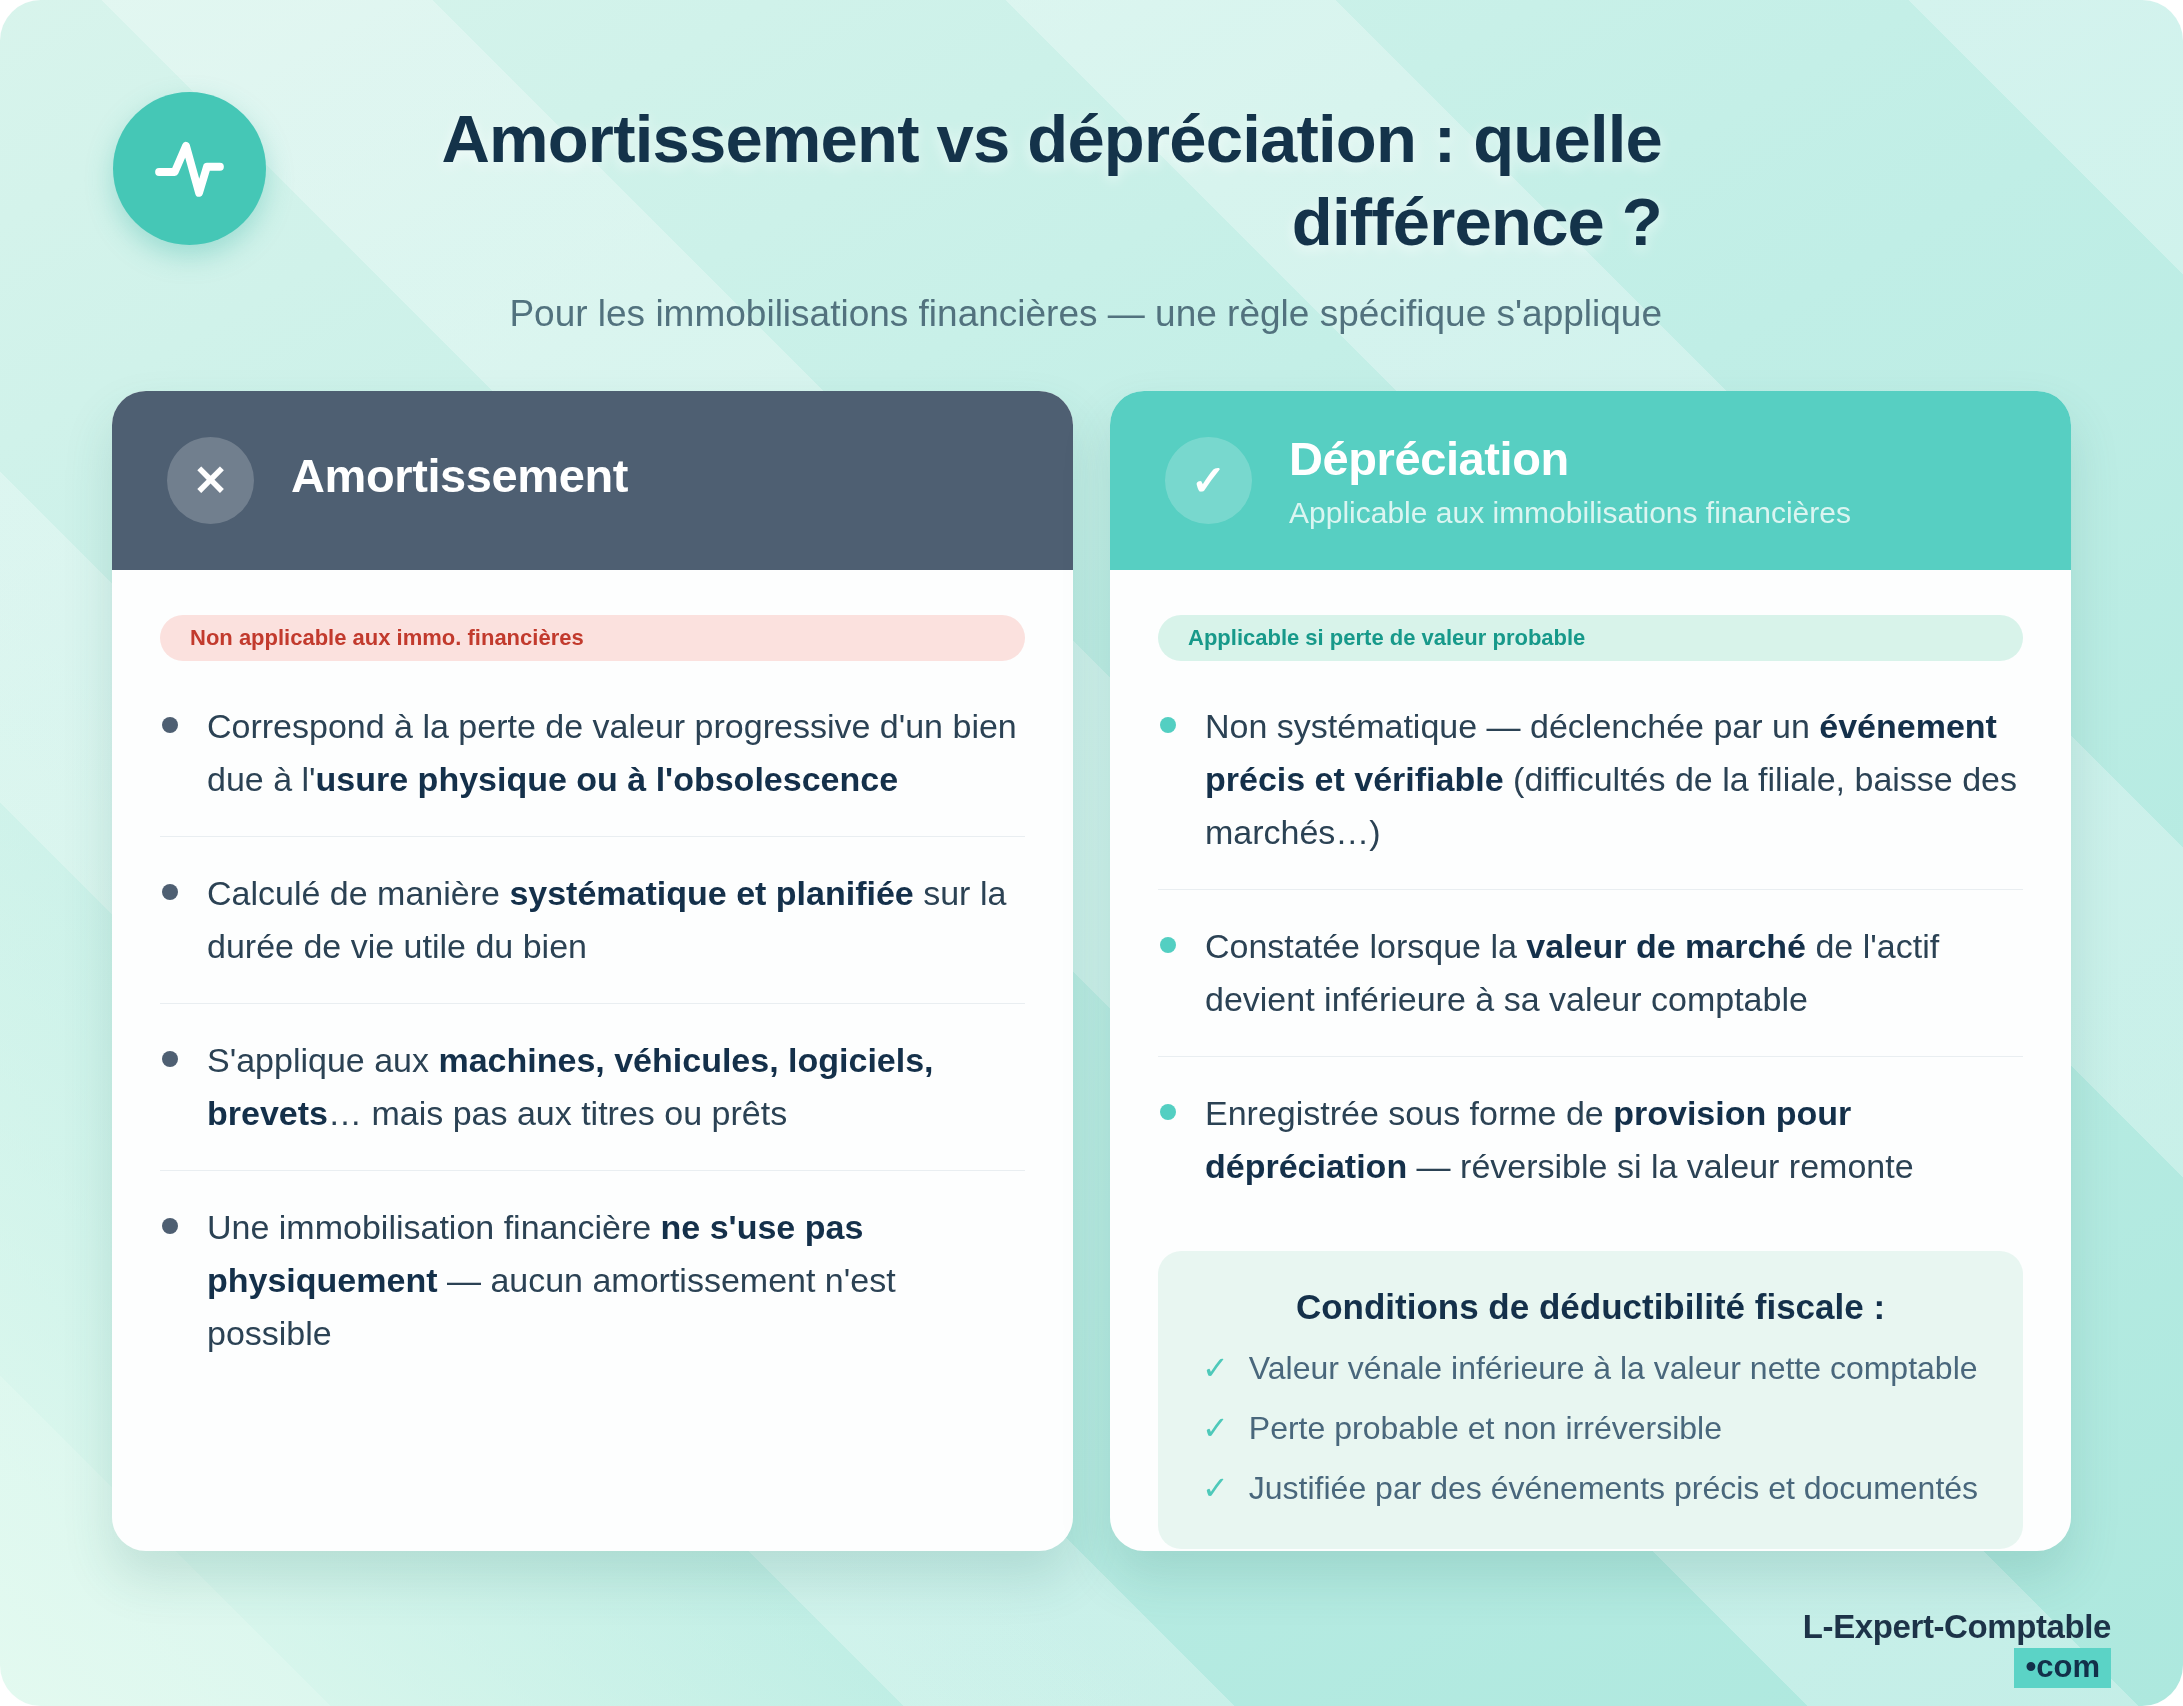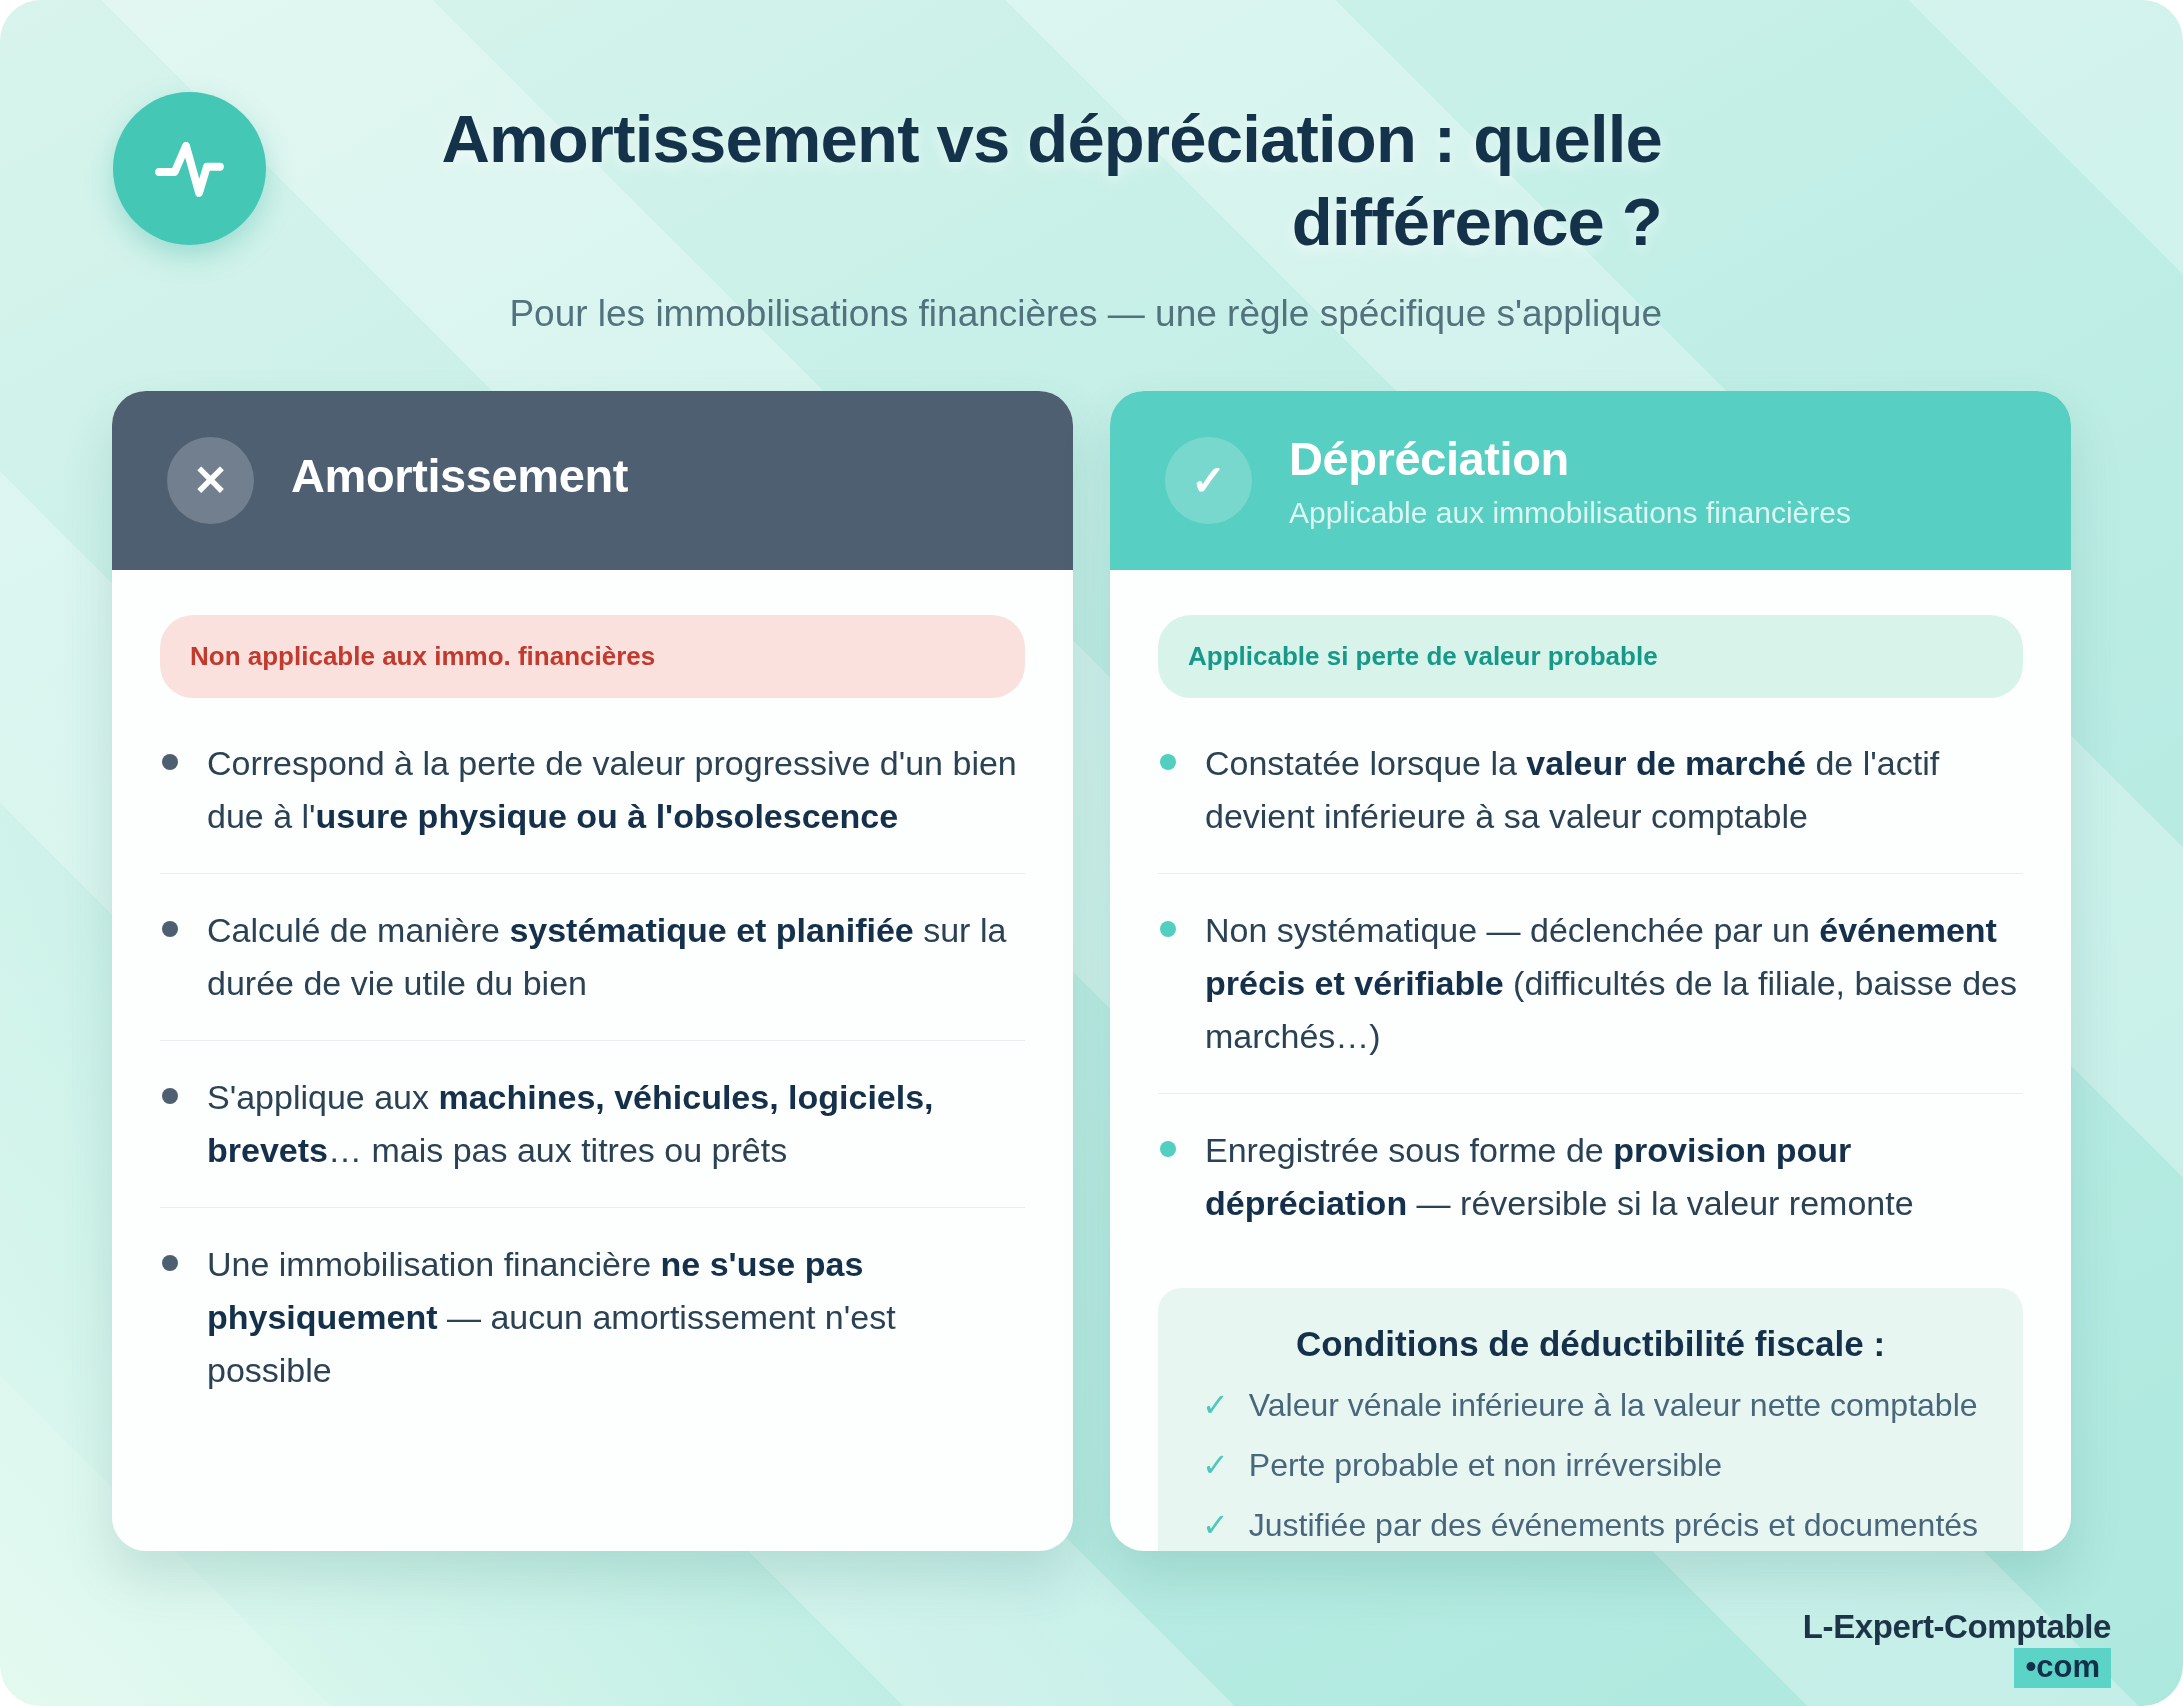--- a/index.html
+++ b/index.html
@@ -97,26 +97,26 @@
   }
   .hdr-text p { margin: 0; font-size: 30px; }
   .slate .hdr-text p { color: #c9d3dd; }
   .teal  .hdr-text p { color: #dbf5f1; }
 
   .card-body {
     flex: 1;
     padding: 45px 48px 39px 48px;
   }
   .badge {
-    height: 83px;
+    height: 46px;
     border-radius: 33px;
     display: flex;
     align-items: center;
     padding: 0 30px;
-    font-size: 26px;
+    font-size: 22px;
     font-weight: 700;
     margin-bottom: 34px;
   }
   .badge.red  { background: #fbe1de; color: #c23a2d; }
   .badge.mint { background: #d8f3ea; color: #17998a; }
 
   ul.bullets { list-style: none; margin: 0; padding: 0; }
   ul.bullets li {
     position: relative;
     padding: 30px 0 30px 47px;
@@ -225,22 +225,22 @@
       <div class="card-header teal">
         <div class="hdr-circle">✓</div>
         <div class="hdr-text">
           <h2>Dépréciation</h2>
           <p>Applicable aux immobilisations financières</p>
         </div>
       </div>
       <div class="card-body">
         <div class="badge mint">Applicable si perte de valeur probable</div>
         <ul class="bullets">
+          <li><span>Non systématique — déclenchée par un </span><span class="b">événement précis et vérifiable</span><span> (difficultés de la filiale, baisse des marchés…)</span></li>
           <li><span>Constatée lorsque la </span><span class="b">valeur de marché</span><span> de l'actif devient inférieure à sa valeur comptable</span></li>
-          <li><span>Non systématique — déclenchée par un </span><span class="b">événement précis et vérifiable</span><span> (difficultés de la filiale, baisse des marchés…)</span></li>
           <li><span>Enregistrée sous forme de </span><span class="b">provision pour dépréciation</span><span> — réversible si la valeur remonte</span></li>
         </ul>
         <div class="conditions">
           <h3>Conditions de déductibilité fiscale :</h3>
           <div class="cond-item">
             <span class="cond-check">✓</span>
             <span>Valeur vénale inférieure à la valeur nette comptable</span>
           </div>
           <div class="cond-item">
             <span class="cond-check">✓</span>

